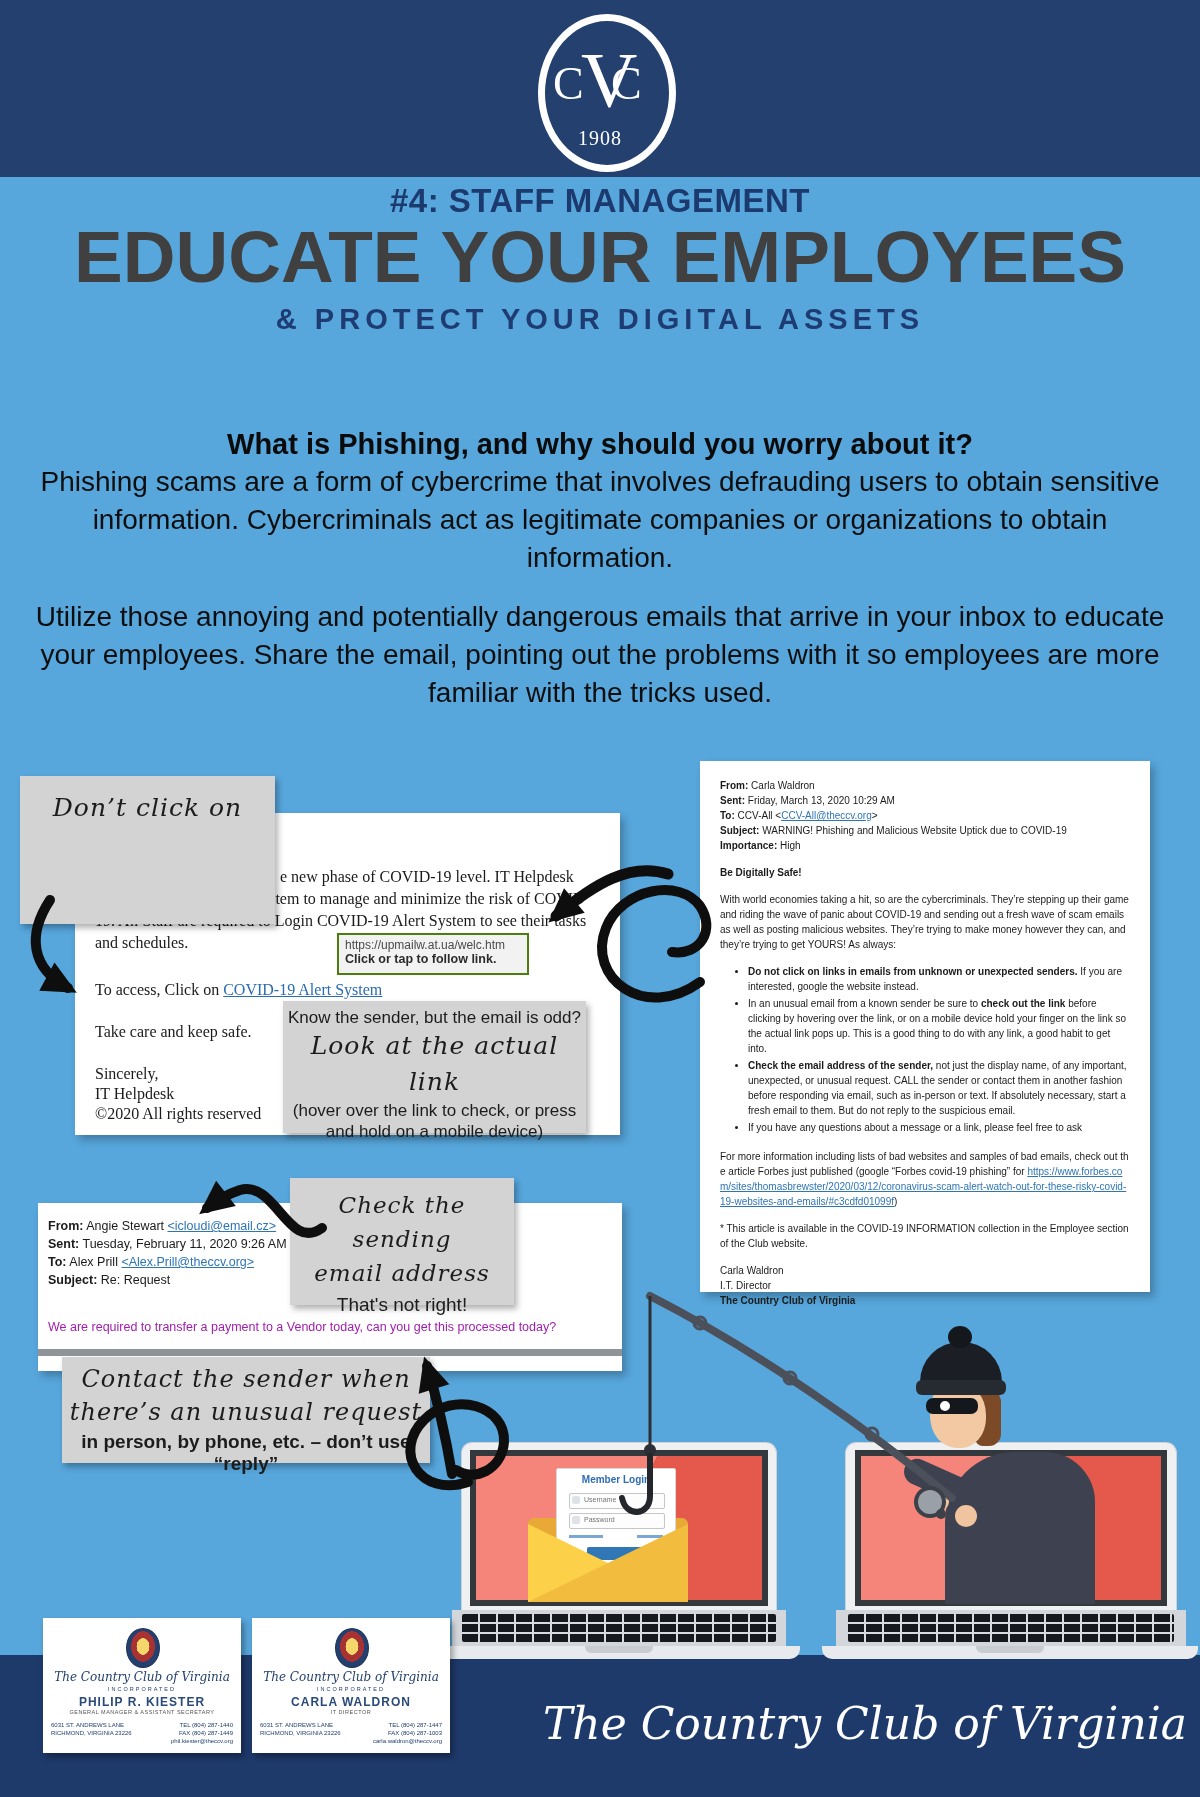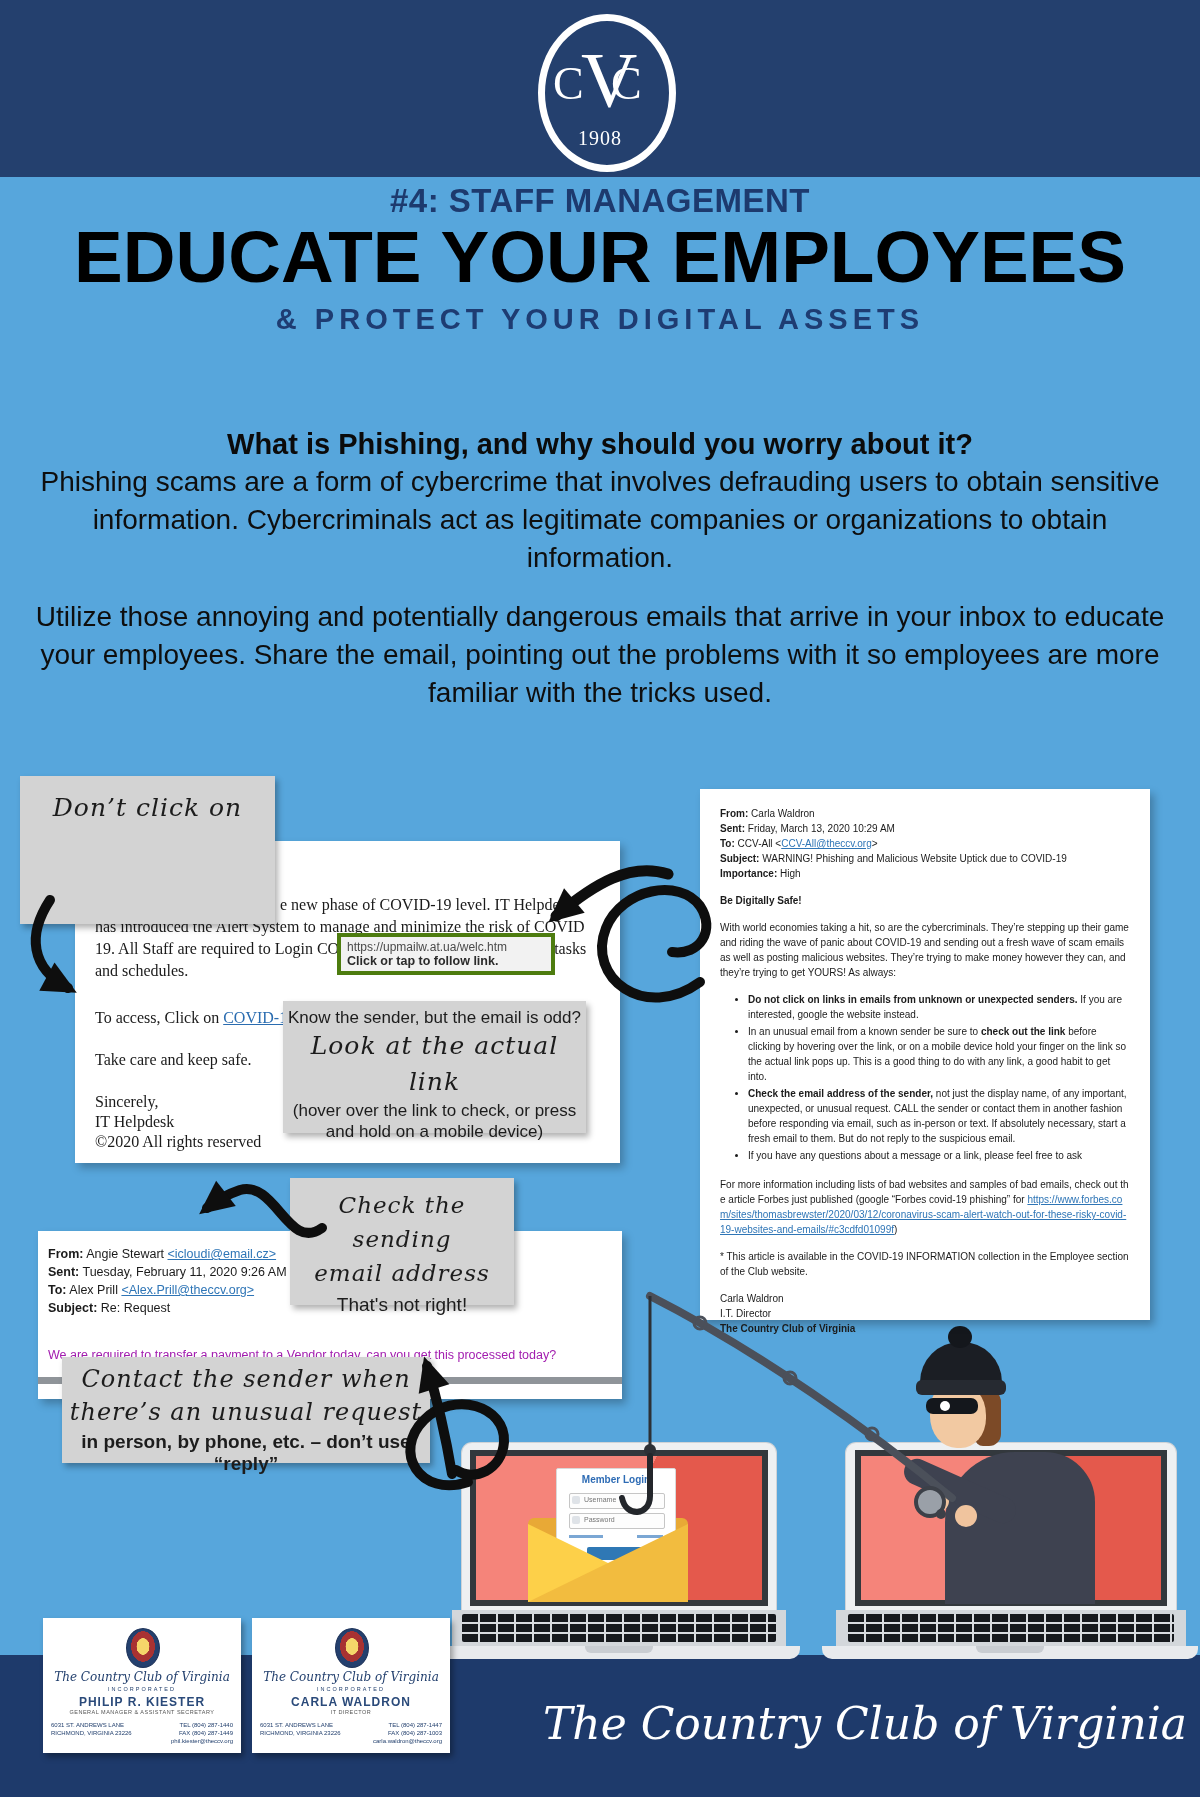--- a/index.html
+++ b/index.html
@@ -15,34 +15,34 @@
   .logo-oval span{position:absolute;color:#fff;font-family:"Liberation Serif",serif;}
   .mono-c1{left:8px;top:36px;font-size:46px;}
   .mono-v{left:36px;top:14px;font-size:78px;}
   .mono-c2{left:66px;top:36px;font-size:46px;}
   .logo-year{left:0;top:106px;width:110px;text-align:center;font-size:20px;letter-spacing:1px;}
 
   
   .kicker{left:0;top:182px;width:1200px;text-align:center;font-size:33px;font-weight:bold;
           color:#1d3a6e;letter-spacing:.5px;}
   .main-title{left:0;top:215px;width:1200px;text-align:center;font-size:73px;font-weight:bold;
-          color:#000000;letter-spacing:0px;}
+          color:#404040;letter-spacing:0px;}
   .sub-title{left:0;top:303px;width:1200px;text-align:center;font-size:29px;font-weight:bold;
           color:#1e3c72;letter-spacing:5px;}
   .intro-h{left:0;top:428px;width:1200px;text-align:center;font-size:29px;font-weight:bold;color:#0b0b0b;}
   .intro-p{left:28px;width:1144px;text-align:center;font-size:28px;line-height:38px;color:#0e0e0e;}
   .p1{top:463px;} .p2{top:598px;}
 
   
-  .sheet{background:#fff;box-shadow:4px 5px 8px rgba(0,0,0,.25);margin-top:28px;}
+  .sheet{background:#fff;box-shadow:4px 5px 8px rgba(0,0,0,.25);}
   .email1{left:75px;top:813px;width:545px;height:322px;z-index:1;}
   .email1 .ln{position:absolute;left:20px;font-family:"Liberation Serif",serif;font-size:16px;color:#1a1a1a;white-space:nowrap;}
   .serif-link{color:#2a6cb0;text-decoration:underline;cursor:pointer;}
 
-  .tooltip{left:337px;top:933px;width:218px;height:42px;background:#f2f2f2;border:4px solid #4d7c0f;
+  .tooltip{left:337px;top:933px;width:192px;height:42px;background:#f2f2f2;border:2px solid #4d7c0f;
            z-index:3;padding:3px 6px;box-sizing:border-box;}
   .tooltip .url{font-size:12px;color:#4a4a4a;white-space:nowrap;}
   .tooltip .hint{font-size:12.5px;font-weight:bold;color:#2b2b2b;white-space:nowrap;}
 
   
   .note{background:#d3d3d3;box-shadow:3px 4px 6px rgba(0,0,0,.3);z-index:4;color:#1c1c1c;text-align:center;}
   .script{font-family:"DejaVu Serif",serif;font-style:italic;letter-spacing:1px;}
   .note1{left:20px;top:776px;width:255px;height:148px;padding-top:12px;box-sizing:border-box;}
   .note1 .script{font-size:25px;line-height:40px;}
   .note2{left:283px;top:1001px;width:303px;height:132px;padding-top:6px;box-sizing:border-box;}

